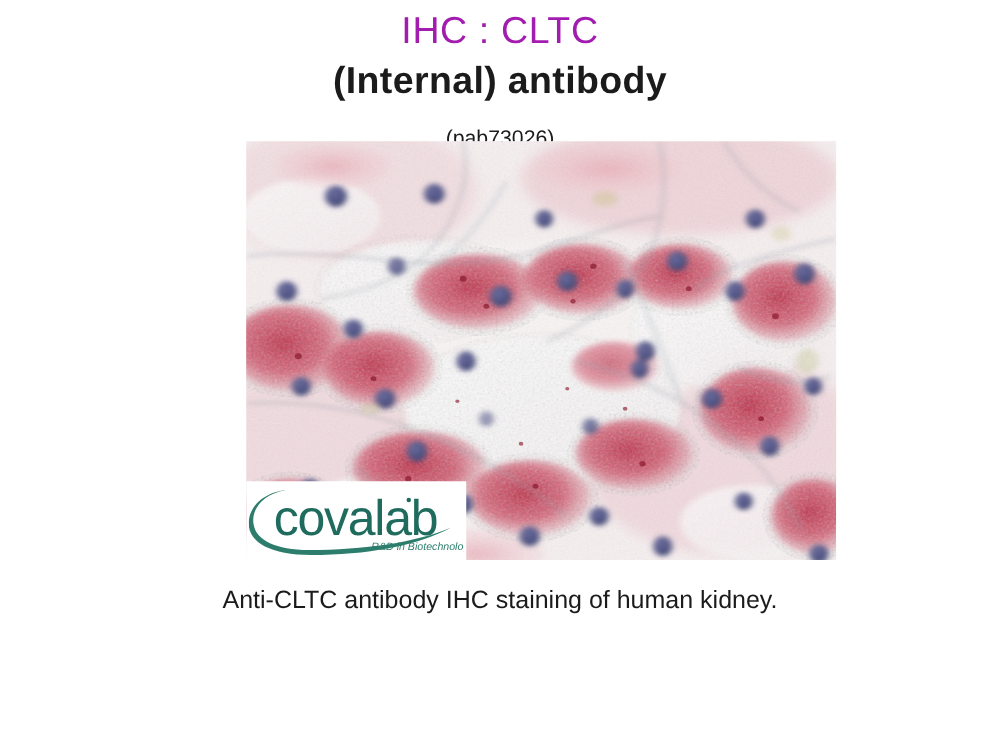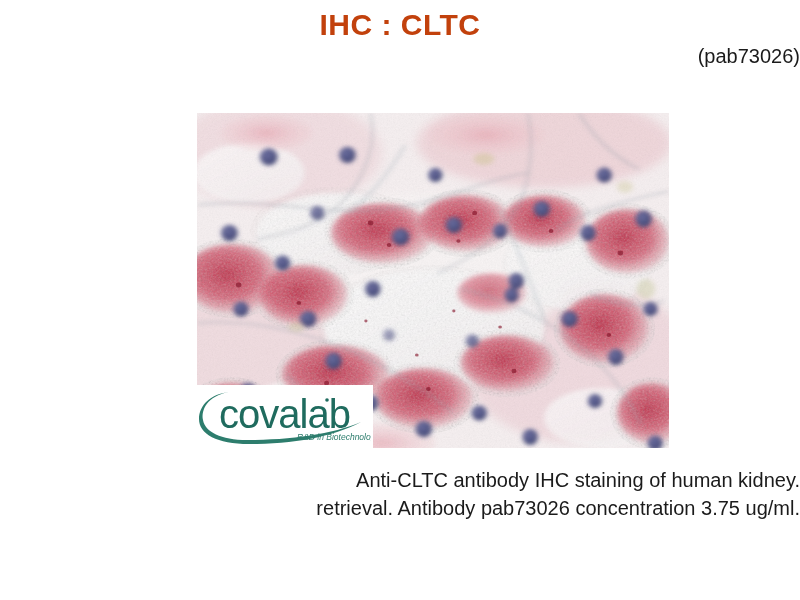--- a/index.html
+++ b/index.html
@@ -19,40 +19,39 @@
   
   #title-block {
     position: absolute;
     left: 0;
     top: 0;
     width: 800px;
     text-align: center;
   }
   #title-line-1 {
     font-size: 30px;
-    font-weight: bold;
+    font-weight: normal;
     letter-spacing: 0.5px;
     line-height: 40px;
     margin-top: 5px;
-    color: #c2410c;
+    color: #a21caf;
   }
   #title-line-2 {
     font-size: 30px;
     font-weight: bold;
     letter-spacing: 0.3px;
     line-height: 40px;
     color: #1b1b1b;
   }
   #catalog-number {
-    font-size: 20px;
+    font-size: 17px;
     font-weight: normal;
     line-height: 20px;
-    margin-top: 1px;
+    margin-top: 16px;
     color: #1b1b1b;
-    text-align: right;
   }
 
   
   #micrograph-figure {
     position: absolute;
     left: 197px;
     top: 113px;
     width: 472px;
     height: 335px;
     overflow: hidden;
@@ -82,32 +81,33 @@
     width: 172px;
     height: 58px;
   }
 
   
   #caption-block {
     position: absolute;
     left: 0;
     top: 466px;
     width: 800px;
-    text-align: right;
+    text-align: center;
     font-size: 20px;
     line-height: 28px;
     color: #1b1b1b;
   }
   .caption-line { display: block; white-space: pre; }
 </style>
 </head>
 <body>
 
 <div id="title-block">
   <div id="title-line-1">IHC : CLTC</div>
+  <div id="title-line-2">(Internal) antibody</div>
   <div id="catalog-number">(pab73026)</div>
 </div>
 
 <div id="micrograph-figure">
 
   <svg id="micrograph-image" viewBox="0 0 408 335" preserveAspectRatio="none" xmlns="http://www.w3.org/2000/svg">
     <defs>
 
       <filter id="grain" x="-10%" y="-10%" width="120%" height="120%">
         <feTurbulence type="fractalNoise" baseFrequency="0.55" numOctaves="4" seed="11" result="n"></feTurbulence>
@@ -301,14 +301,13 @@
 
       <circle cx="128" cy="12" r="1.8" fill="#1f6b5e"></circle>
 
       <text x="98" y="52" font-family="'Liberation Sans', sans-serif" font-size="8.5" font-style="italic" fill="#2d7d6d">R&amp;D in Biotechnology</text>
     </svg>
   </div>
 </div>
 
 <div id="caption-block">
   <span class="caption-line">Anti-CLTC antibody IHC staining of human kidney.</span>
-  <span class="caption-line">retrieval. Antibody pab73026 concentration 3.75 ug/ml.</span>
 </div>
 
 </body></html>

